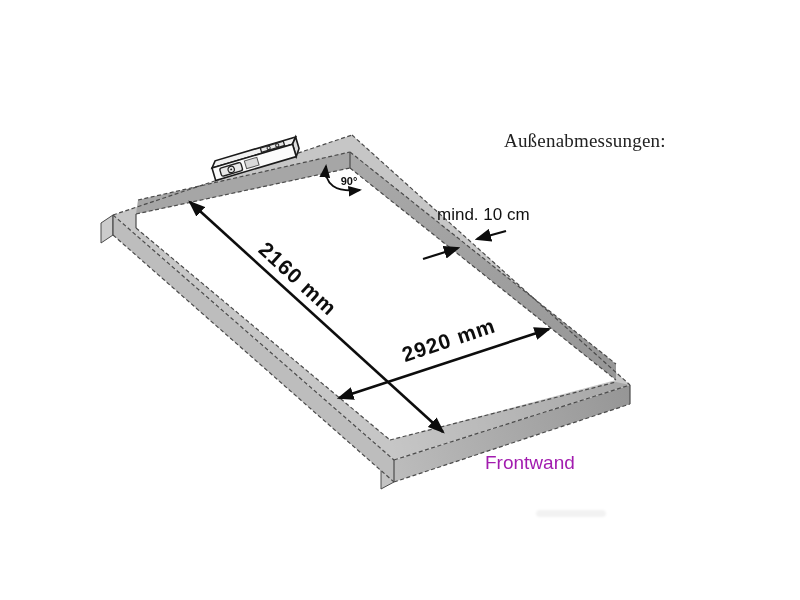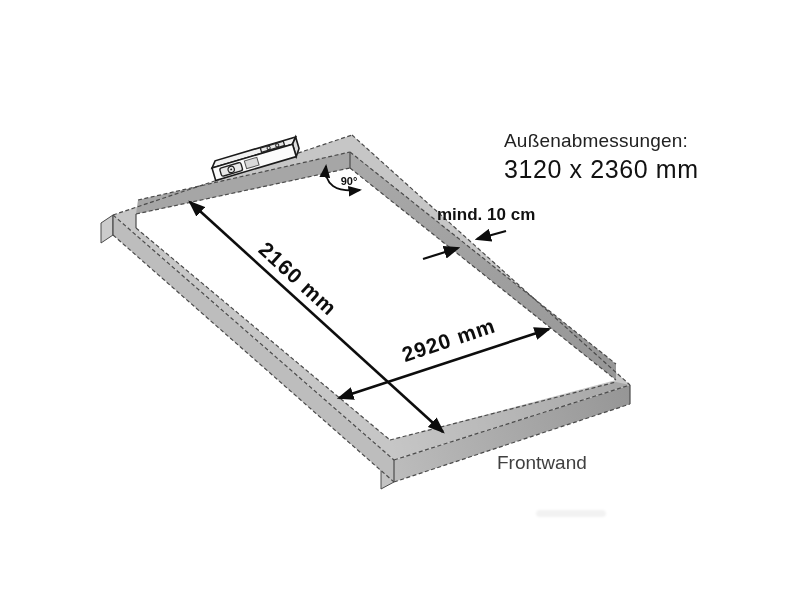--- a/index.html
+++ b/index.html
@@ -3,24 +3,24 @@
 <meta charset="utf-8">
 <style>
   html,body{margin:0;padding:0;background:#fff;}
   #stage{
     position:relative;width:800px;height:600px;background:#ffffff;
     font-family:"Liberation Sans","DejaVu Sans",sans-serif;overflow:hidden;
   }
   #scene{position:absolute;left:0;top:0;}
   .txt{position:absolute;color:#111;}
   .title-block{left:504px;top:130px;}
-  .title-line1{font-size:19px;color:#222;letter-spacing:.2px;}
+  .title-line1{font-size:19px;color:#222;letter-spacing:.2px;font-family:Liberation Serif, serif;}
   .title-line2{font-size:25px;color:#111;letter-spacing:.6px;margin-top:3px;font-weight:500;}
-  .mind-label{left:437px;top:205px;font-size:17px;font-weight:bold;}
-  .front-label{left:497px;top:452px;font-size:19px;line-height:21.5px;color:#404040;}
+  .mind-label{left:437px;top:205px;font-size:17px;font-weight:normal;}
+  .front-label{left:485px;top:452px;font-size:19px;line-height:21.5px;color:#a21caf;}
   .smudge{position:absolute;left:536px;top:510px;width:70px;height:7px;
     background:rgba(0,0,0,0.05);border-radius:4px;filter:blur(1px);}
   svg text{fill:#0d0d0d;}
   .dim-text{font-size:21px;font-weight:bold;letter-spacing:1px;}
   .angle-text{font-size:11px;font-weight:bold;}
 </style>
 </head>
 <body>
 
 <div id="stage">
@@ -113,21 +113,20 @@
       <path d="M326,166 Q323,194 360,190" fill="none" stroke="#0d0d0d" stroke-width="1.8" marker-start="url(#arrowS)" marker-end="url(#arrowS)"></path>
     </g>
 
     <text class="dim-text" transform="translate(293,284) rotate(42.5)" text-anchor="middle">2160 mm</text>
     <text class="dim-text" transform="translate(451,347) rotate(-18.5)" text-anchor="middle">2920 mm</text>
     <text class="angle-text" x="349" y="185" text-anchor="middle">90°</text>
   </svg>
 
   <div class="txt title-block">
     <div class="title-line1">Außenabmessungen:</div>
-    <div class="title-line2">3120 x 2360 mm</div>
   </div>
 
   <div class="txt mind-label">mind. 10 cm</div>
 
   <div class="txt front-label">
     <div>Frontwand</div>
   </div>
 
   <div class="smudge"></div>
 </div>

